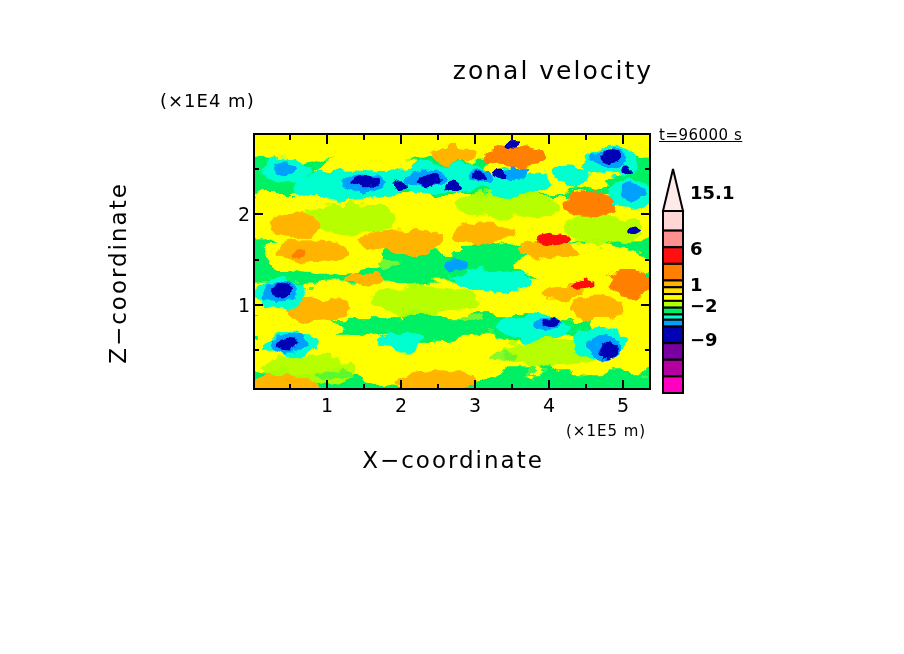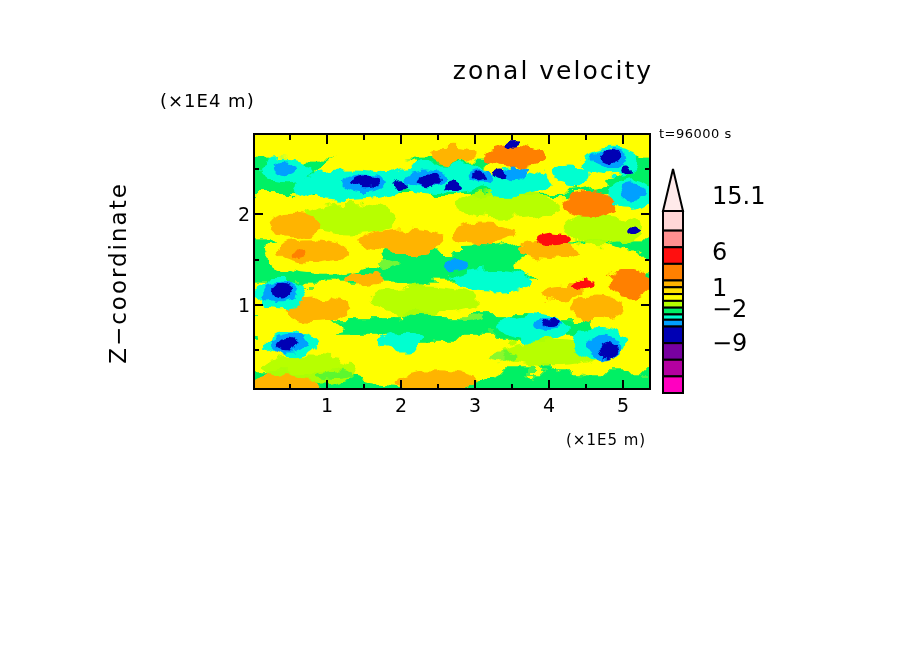--- a/index.html
+++ b/index.html
@@ -38,21 +38,21 @@
     position: absolute;
     left: 160px;
     top: 90px;
     font-size: 18px;
     letter-spacing: 1px;
     white-space: nowrap;
   }
   #x-unit-label {
     position: absolute;
     left: 566px;
-    top: 431px;
+    top: 422px;
     font-size: 15px;
     letter-spacing: 1px;
     white-space: nowrap;
   }
   
   #x-axis-title {
     position: absolute;
     left: 253px;
     top: 447px;
     width: 400px;
@@ -71,23 +71,24 @@
     letter-spacing: 2px;
     white-space: nowrap;
     transform: rotate(-90deg);
     transform-origin: 50% 50%;
   }
   
   #time-label {
     position: absolute;
     left: 659px;
     top: 126px;
-    font-size: 13px;
+    font-size: 15px;
     letter-spacing: 0.5px;
     white-space: nowrap;
+    text-decoration: underline;
   }
   
   #plot-frame {
     position: absolute;
     left: 253px;
     top: 133px;
     width: 398px;
     height: 257px;
     border: 2px solid #000;
     box-sizing: border-box;
@@ -114,23 +115,23 @@
   #colorbar {
     position: absolute;
     left: 661px;
     top: 167px;
     width: 24px;
     height: 228px;
   }
   #colorbar svg { display:block; }
   .cb-label {
     position: absolute;
-    left: 712px;
-    font-size: 24px;
-    font-weight: normal;
+    left: 690px;
+    font-size: 18px;
+    font-weight: bold;
     white-space: nowrap;
   }
 </style>
 </head>
 <body>
 
 <div class="canvas">
 
   <div id="chart-title">zonal velocity</div>
 
@@ -290,20 +291,21 @@
 
   <div class="xtick-label" style="left:312px">1</div>
   <div class="xtick-label" style="left:386px">2</div>
   <div class="xtick-label" style="left:460px">3</div>
   <div class="xtick-label" style="left:534px">4</div>
   <div class="xtick-label" style="left:608px">5</div>
 
   <div class="ytick-label" style="top:294px">1</div>
   <div class="ytick-label" style="top:203px">2</div>
 
+  <div id="x-axis-title">X−coordinate</div>
   <div id="y-axis-title">Z−coordinate</div>
   <div id="x-unit-label">(×1E5 m)</div>
 
   <div id="colorbar">
     <svg width="24" height="228" viewBox="0 0 24 228">
 
       <polygon id="cb-arrow" points="12,2 22,44 2,44" fill="#ffeaea" stroke="#000" stroke-width="2"></polygon>
       <g id="cb-bands" stroke="#000" stroke-width="2">
           <rect x="2" y="44.00" width="20" height="19.63" fill="#ffd6d6"></rect>
           <rect x="2" y="63.63" width="20" height="16.61" fill="#ff9090"></rect>

